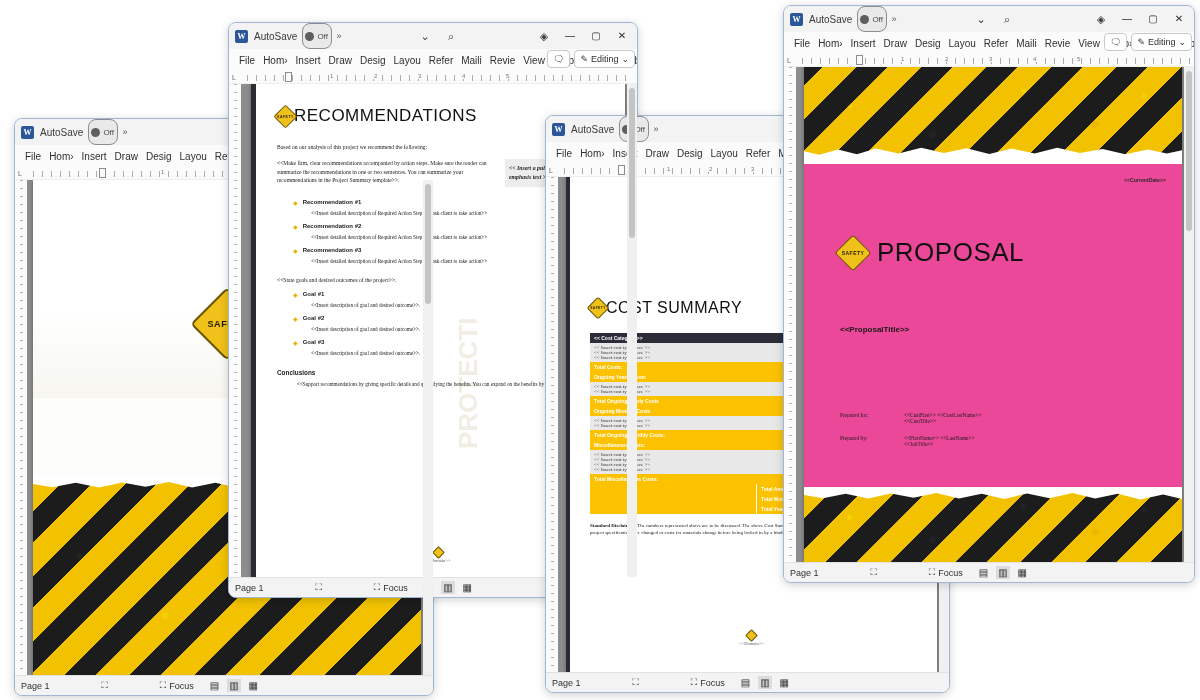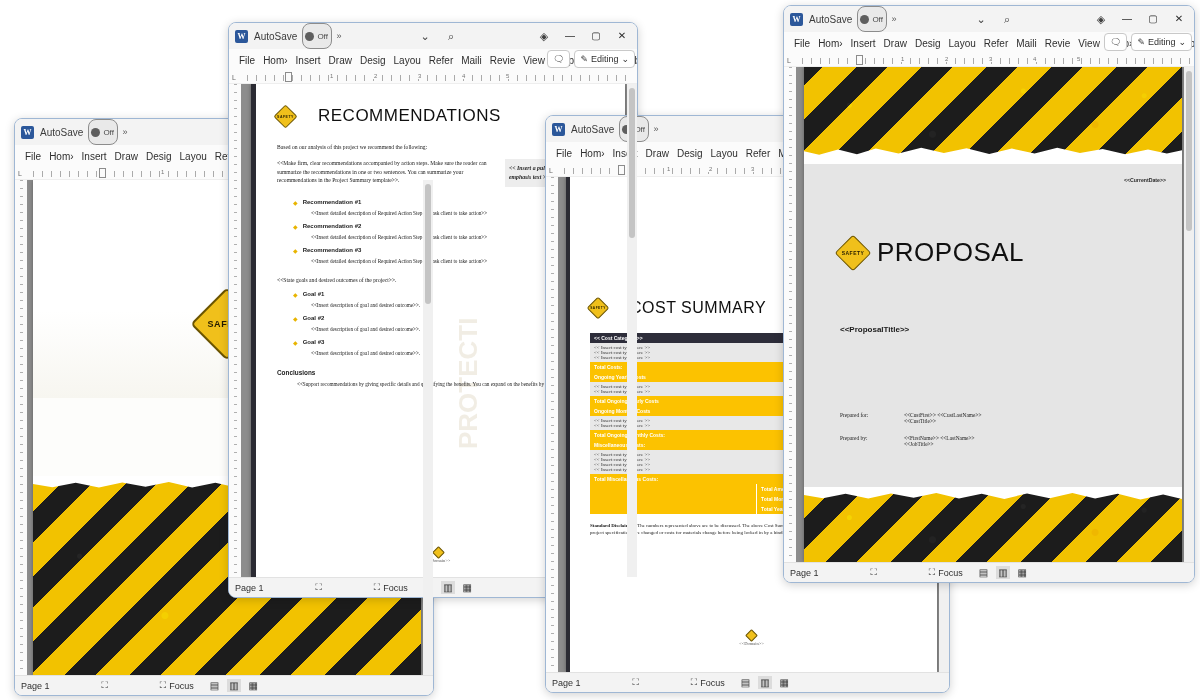--- a/index.html
+++ b/index.html
@@ -187,21 +187,21 @@
     position:absolute; inset:0;
     display:flex; align-items:center; justify-content:center;
     transform: rotate(-45deg);
     font-weight:bold; color:#241c00;
     font-family:"Liberation Sans", sans-serif;
   }
 
   
   .doc-body { font-family:"Liberation Serif", serif; color:#1a1a1a; }
   .doc-h1 {
-    display:flex; align-items:center; gap:24px;
+    display:flex; align-items:center; gap:0;
     font-family:"Liberation Sans", sans-serif;
     font-weight:300; letter-spacing:.5px; color:#101010;
   }
   .bullet-row { display:flex; gap:5px; align-items:flex-start; }
   .bdot { color:#e8b400; flex:0 0 auto; }
 
   
   .ctable { width:100%; border-collapse:collapse; table-layout:fixed; }
   .ctable td { padding:1px 3px; vertical-align:top; }
   .row-head { background:#2d2d3a; color:#fff; font-weight:bold; font-family:"Liberation Sans", sans-serif; }
@@ -649,21 +649,21 @@
       <div class="ruler-track"></div>
       <div class="indent-mark" style="left:72px;"></div>
       <div class="rnum" style="left:116px;">1</div>
       <div class="rnum" style="left:160px;">2</div>
       <div class="rnum" style="left:204px;">3</div>
       <div class="rnum" style="left:248px;">4</div>
       <div class="rnum" style="left:292px;">5</div>
     </div>
     <div class="docarea">
       <div class="vruler"></div>
-      <div class="page" style="left:20px; right:12px; top:0; bottom:0; width:auto; background:#e5e5e5;">
+      <div class="page" style="left:20px; right:12px; top:0; bottom:0; width:auto; background:#ec4899;">
 
         <div class="hazard" style="position:absolute; left:0; right:0; top:0; height:96px;">
           <div class="torn-bottom"></div>
         </div>
 
         <div class="hazard" style="position:absolute; left:0; right:0; bottom:0; height:74px;">
           <div class="torn-top"></div>
         </div>
 
         <div style="position:absolute; right:16px; top:110px; font-size:5.2px;

